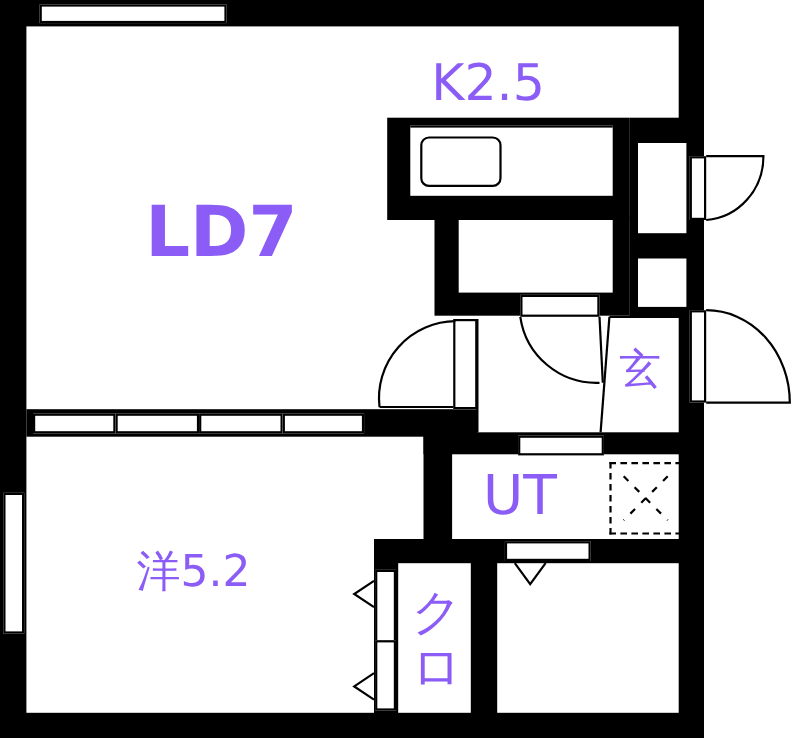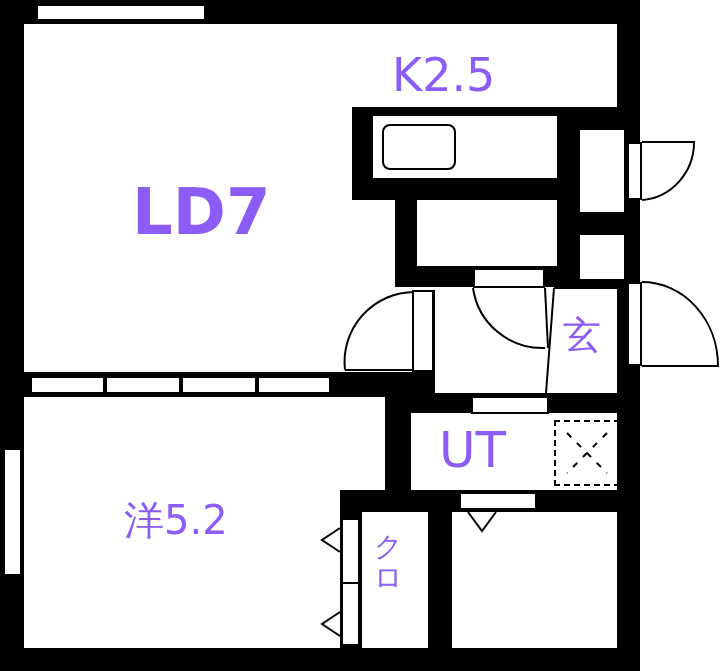--- a/index.html
+++ b/index.html
@@ -87,15 +87,15 @@
 
     <polyline points="340,528 322,540 340,552" fill="none" stroke="#000" stroke-width="2"></polyline>
     <polyline points="340,612 322,624 340,636" fill="none" stroke="#000" stroke-width="2"></polyline>
   </svg>
 
   <div class="lbl" style="left:392px;top:52px;font-size:46px;">K2.5</div>
   <div class="lbl" style="left:132px;top:180px;font-size:64px;font-weight:bold;">LD7</div>
   <div class="lbl" style="left:563px;top:316px;font-size:38px;">玄</div>
   <div class="lbl" style="left:439px;top:425px;font-size:50px;">UT</div>
   <div class="lbl" style="left:124px;top:500px;font-size:40px;">洋5.2</div>
-  <div class="lbl" style="left:374px;top:532px;font-size:28px;width:40px;white-space:normal;line-height:1.1;word-break:break-all;">クロ</div>
+  <div class="lbl" style="left:374px;top:532px;font-size:45px;width:40px;white-space:normal;line-height:1.1;word-break:break-all;">クロ</div>
 
 </div>
 
 </body></html>

